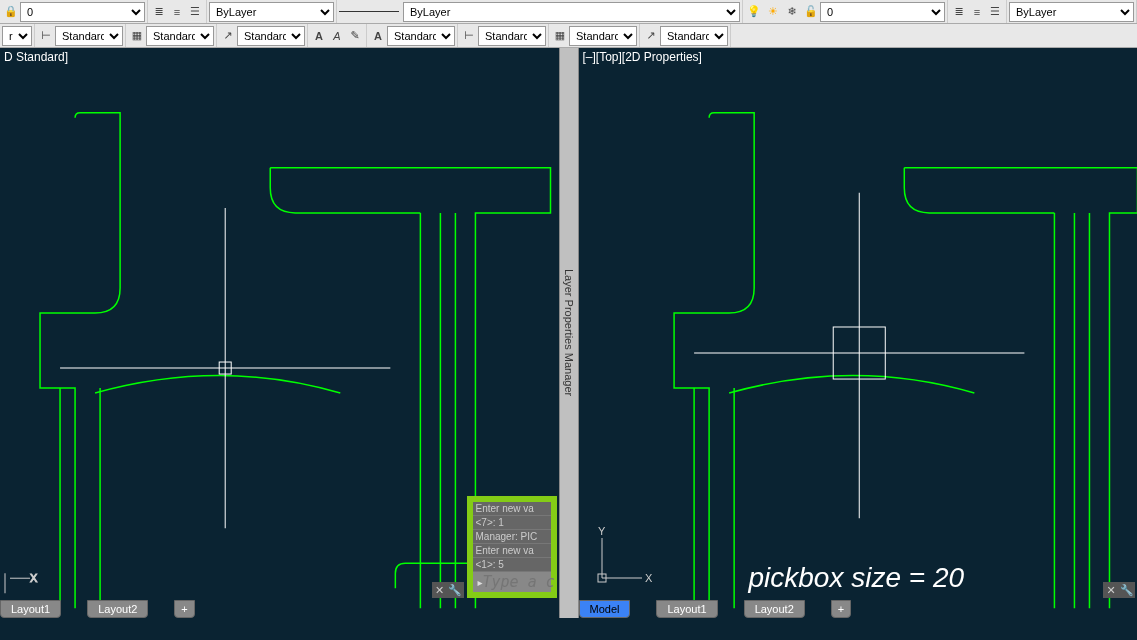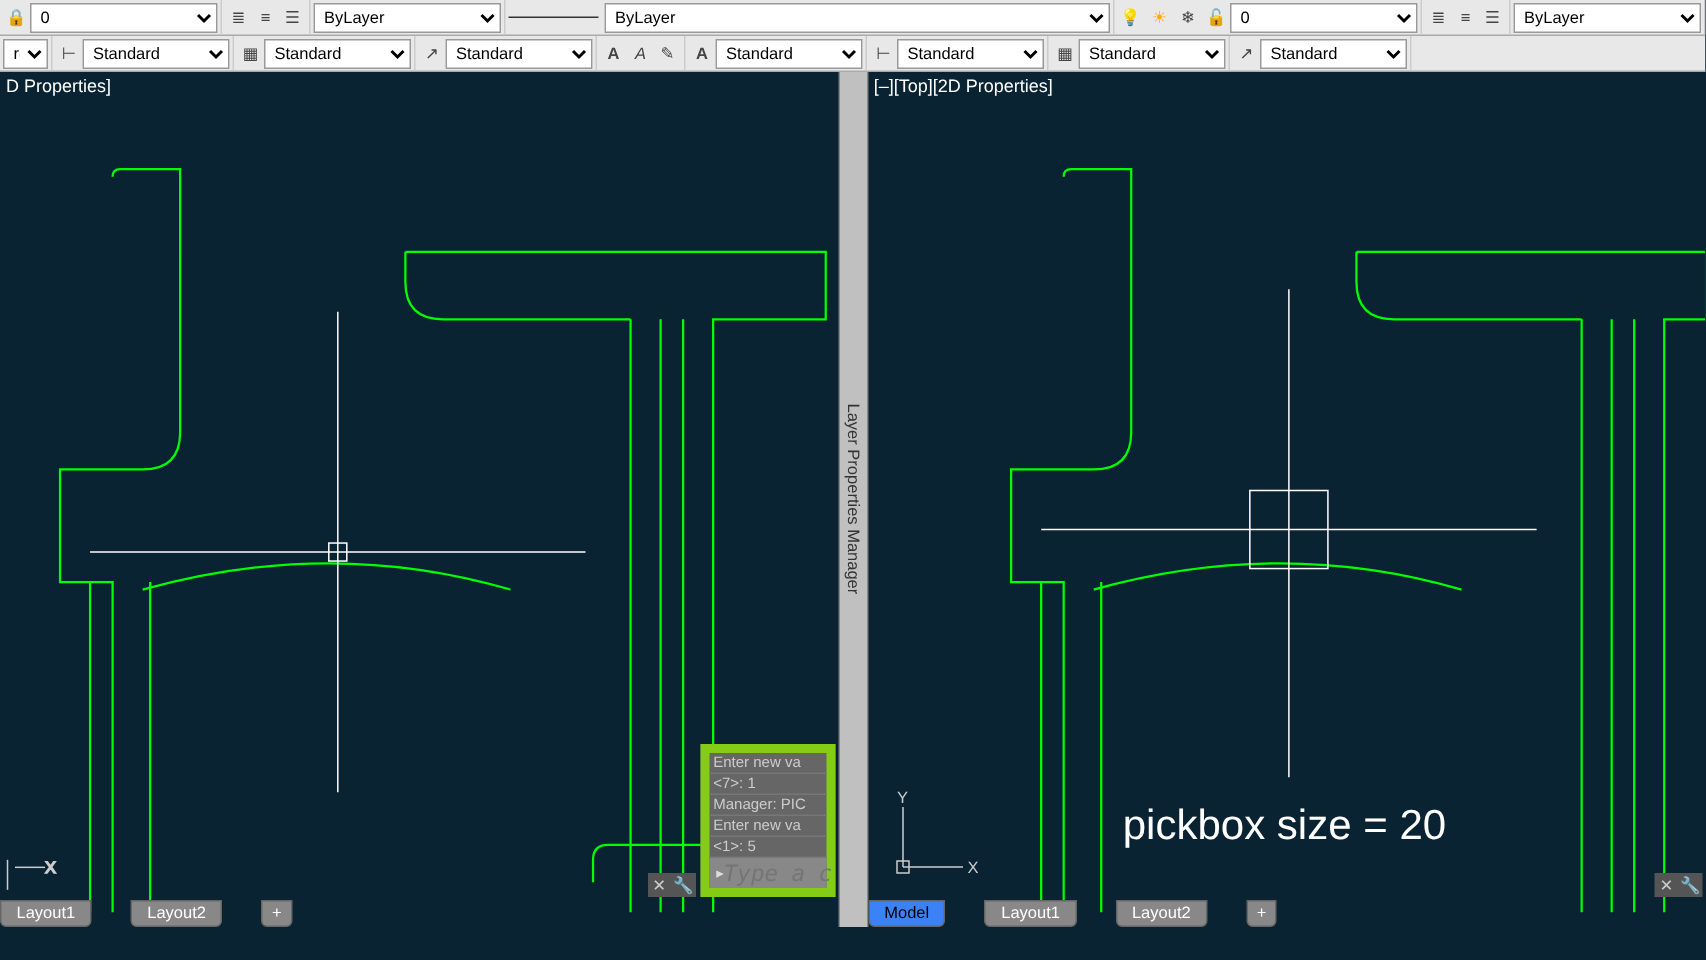--- a/index.html
+++ b/index.html
@@ -1,21 +1,21 @@
 <!DOCTYPE html>
 <html><head>
 <meta charset="utf-8">
 <style>
 * { margin:0; padding:0; box-sizing:border-box; font-family:Arial,sans-serif; }
 body { width:1137px; height:640px; background:#0a2332; overflow:hidden; position:relative; }
 .toolbar-row { display:flex; background:#e8e8e8; border-bottom:1px solid #aaa; height:24px; align-items:center; }
 .tb-group { display:flex; align-items:center; border-right:1px solid #ccc; padding:0 2px; height:100%; }
 .tb-select { height:20px; font-size:11px; border:1px solid #999; background:#fff; padding:0 2px; }
 .tb-sel-wide { width:125px; }
-.tb-sel-med { width:98px; }
+.tb-sel-med { width:68px; }
 .tb-icon { width:18px; height:18px; display:flex; align-items:center; justify-content:center; font-size:11px; color:#444; cursor:pointer; }
 .swatch { width:10px; height:10px; border:1px solid #333; display:inline-block; margin-right:3px; }
 .linetype-preview { width:60px; height:2px; border-top:1px solid #333; margin-right:4px; }
 .viewport-wrap { display:flex; height:calc(100% - 48px - 22px); }
 .viewport { flex:1; position:relative; background:#0a2332; overflow:hidden; }
 .vp-label { position:absolute; top:2px; left:4px; color:#fff; font-size:12px; z-index:5; }
 .cad-svg { position:absolute; top:0; left:0; width:100%; height:100%; }
 .divider-bar { width:20px; background:#c0c0c0; border-left:1px solid #888; border-right:1px solid #888; display:flex; align-items:center; justify-content:center; writing-mode:vertical-rl; font-size:11px; color:#333; }
 .annotation { position:absolute; color:#fff; font-size:28px; font-weight:400; z-index:10; pointer-events:none; }
 .cmd-box { position:absolute; right:2px; bottom:20px; width:90px; background:#666; color:#ccc; font-family:monospace; font-size:10px; z-index:8; border:6px solid #84cc16; }
@@ -121,21 +121,21 @@
   </div>
   <div class="tb-group">
     <span class="tb-icon">↗</span>
     <select class="tb-select tb-sel-med"><option>Standard</option></select>
   </div>
 </div>
 
 <div class="viewport-wrap">
 
   <div class="viewport">
-    <div class="vp-label">D Properties]</div>
+    <div class="vp-label">D Standard]</div>
     <svg class="cad-svg" viewBox="0 0 558 550">
       <g stroke="#0f0" stroke-width="1.5" fill="none">
 
         <path d="M 75 60 Q 75 55 80 55 L 120 55 L 120 230 Q 120 255 95 255 L 40 255 L 40 330 L 75 330 L 75 550"></path>
         <path d="M 100 330 L 100 550"></path>
         <path d="M 60 330 L 60 550"></path>
         <path d="M 40 330 L 40 330"></path>
 
         <path d="M 270 110 L 550 110 L 550 155 L 475 155 L 475 550"></path>
         <path d="M 270 110 L 270 130 Q 270 155 295 155 L 420 155"></path>
@@ -213,21 +213,21 @@
 
     <svg class="ucs-icon" width="70" height="70">
       <g stroke="#ccc" stroke-width="1" fill="none">
         <line x1="15" y1="55" x2="55" y2="55"></line>
         <line x1="15" y1="55" x2="15" y2="15"></line>
         <rect x="11" y="51" width="8" height="8"></rect>
       </g>
       <text x="58" y="59" fill="#ccc" font-size="11">X</text>
       <text x="11" y="12" fill="#ccc" font-size="11">Y</text>
     </svg>
-    <div class="annotation" style="left:170px; bottom:52px;">pickbox size = 20</div>
+    <div class="annotation" style="left:170px; bottom:24px;font-style:italic;">pickbox size = 20</div>
 
     <div class="cmd-close-bar" style="right:2px">
       <span class="ico">✕</span>
       <span class="ico">🔧</span>
     </div>
 
     <div class="bottom-tabs" style="left:0">
       <div class="btab active">Model</div>
       <div class="btab">Layout1</div>
       <div class="btab">Layout2</div>

